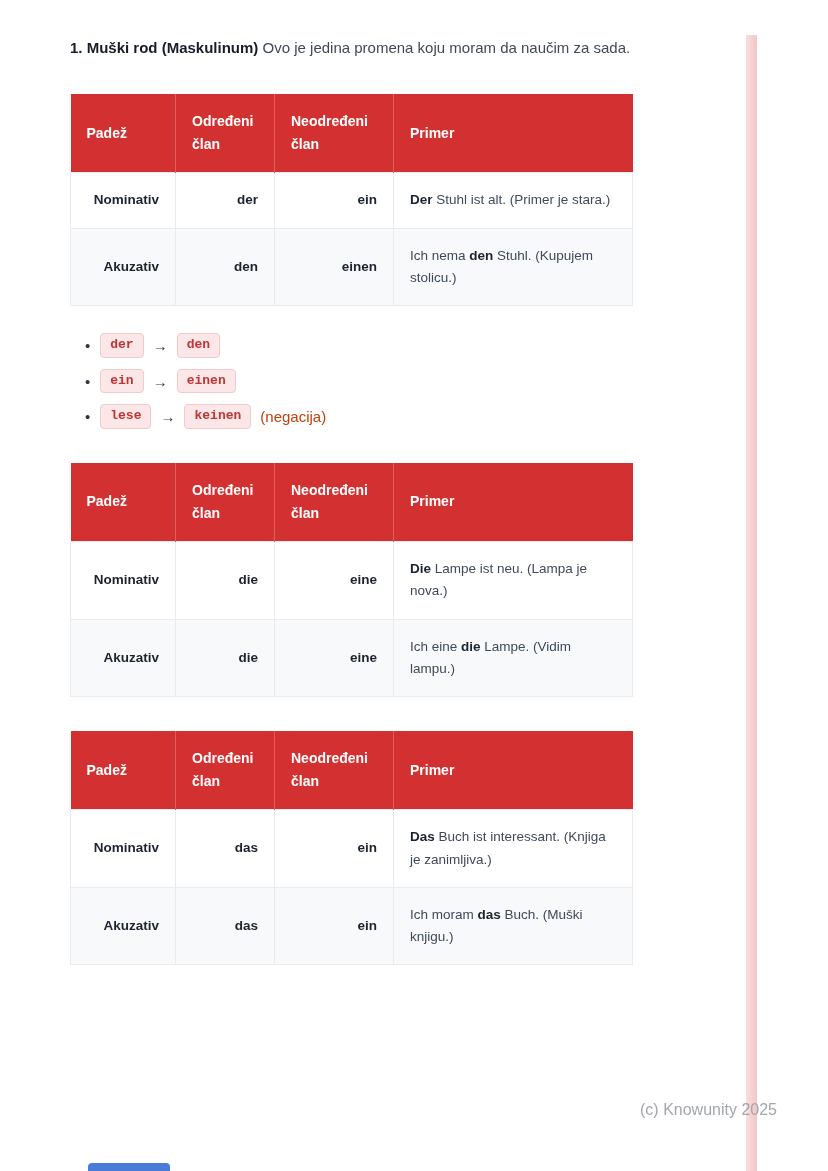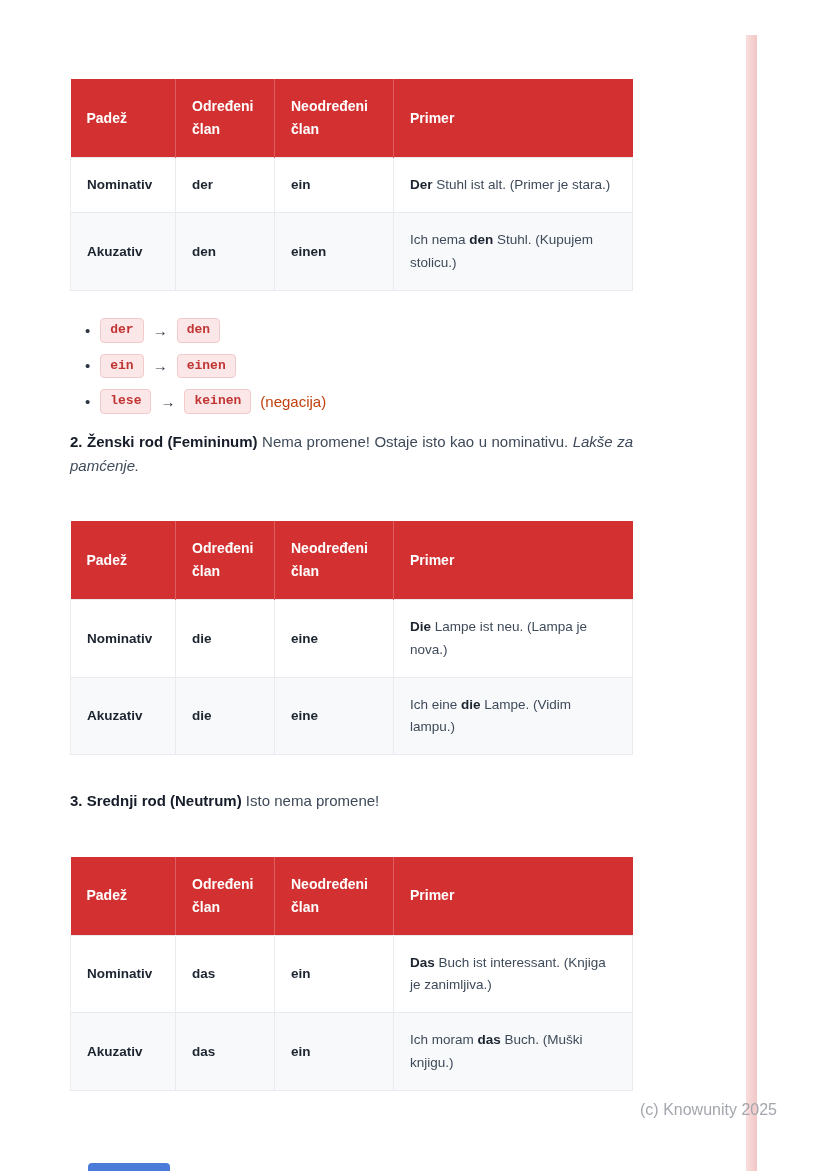--- a/index.html
+++ b/index.html
@@ -28,21 +28,21 @@
   }
   .para strong { color: #161d29; }
   .para em { font-style: italic; color: #3e4a59; }
   .p2 { margin-top: 16px; }
   .p3 { margin-top: 34px; }
 
   
   .grammar-table {
     width: 100%;
     border-collapse: collapse;
-    margin-top: 43px;
+    margin-top: 34px;
     table-layout: fixed;
   }
   .grammar-table col.c1 { width: 105px; }
   .grammar-table col.c2 { width: 99px; }
   .grammar-table col.c3 { width: 119px; }
   .grammar-table th {
     background: #d33131;
     color: #ffffff;
     text-align: left;
     font-size: 14px;
@@ -57,21 +57,21 @@
     border: 1px solid #e9ebef;
     background: #ffffff;
     font-size: 13.5px;
     color: #3e4a59;
     padding: 16px;
     line-height: 1.65;
     vertical-align: middle;
   }
   .grammar-table tbody tr:nth-child(2) td { background: #f8f9fb; }
   .grammar-table td.case,
-  .grammar-table td.article { font-weight: bold; color: #1c2430; }
+  .grammar-table td.article { font-weight: bold; color: #1c2430; text-align: right; }
   .grammar-table td .ex-bold { font-weight: bold; color: #1c2430; }
 
   
   .badge-list {
     list-style: none;
     margin: 27px 0 0 0;
     padding: 0 0 0 15px;
   }
   .badge-list li {
     display: flex;
@@ -128,20 +128,24 @@
     background: #4a7bd8;
     border-radius: 4px 4px 0 0;
   }
 </style>
 </head>
 <body>
 
 <div class="page">
   <div class="content">
 
+    <p class="para p1">
+      <strong>1. Muški rod (Maskulinum)</strong>
+      <span>Ovo je jedina promena koju moram da naučim za sada.</span>
+    </p>
 
     <table class="grammar-table t1">
       <colgroup>
           <col class="c1">
           <col class="c2">
           <col class="c3">
           <col class="c4">
         </colgroup>
       <thead>
         <tr>
@@ -181,25 +185,20 @@
         <span class="bullet-note"></span>
       </li>
       <li>
         <code class="code-badge">lese</code>
         <span class="arrow">→</span>
         <code class="code-badge">keinen</code>
         <span class="bullet-note"> (negacija)</span>
       </li>
     </ul>
 
-    <p class="para p2">
-      <strong>2. Ženski rod (Femininum)</strong>
-      <span>Nema promene! Ostaje isto kao u nominativu.</span>
-      <em>Lakše za pamćenje.</em>
-    </p>
 
     <table class="grammar-table t2">
       <colgroup>
           <col class="c1">
           <col class="c2">
           <col class="c3">
           <col class="c4">
         </colgroup>
       <thead>
         <tr>
@@ -218,24 +217,20 @@
         </tr>
         <tr>
           <td class="case">Akuzativ</td>
           <td class="article">die</td>
           <td class="article">eine</td>
           <td class="example"><span>Ich eine </span><span class="ex-bold">die</span><span> Lampe. (Vidim lampu.)</span></td>
         </tr>
       </tbody>
     </table>
 
-    <p class="para p3">
-      <strong>3. Srednji rod (Neutrum)</strong>
-      <span>Isto nema promene!</span>
-    </p>
 
     <table class="grammar-table t3">
       <colgroup>
           <col class="c1">
           <col class="c2">
           <col class="c3">
           <col class="c4">
         </colgroup>
       <thead>
         <tr>

